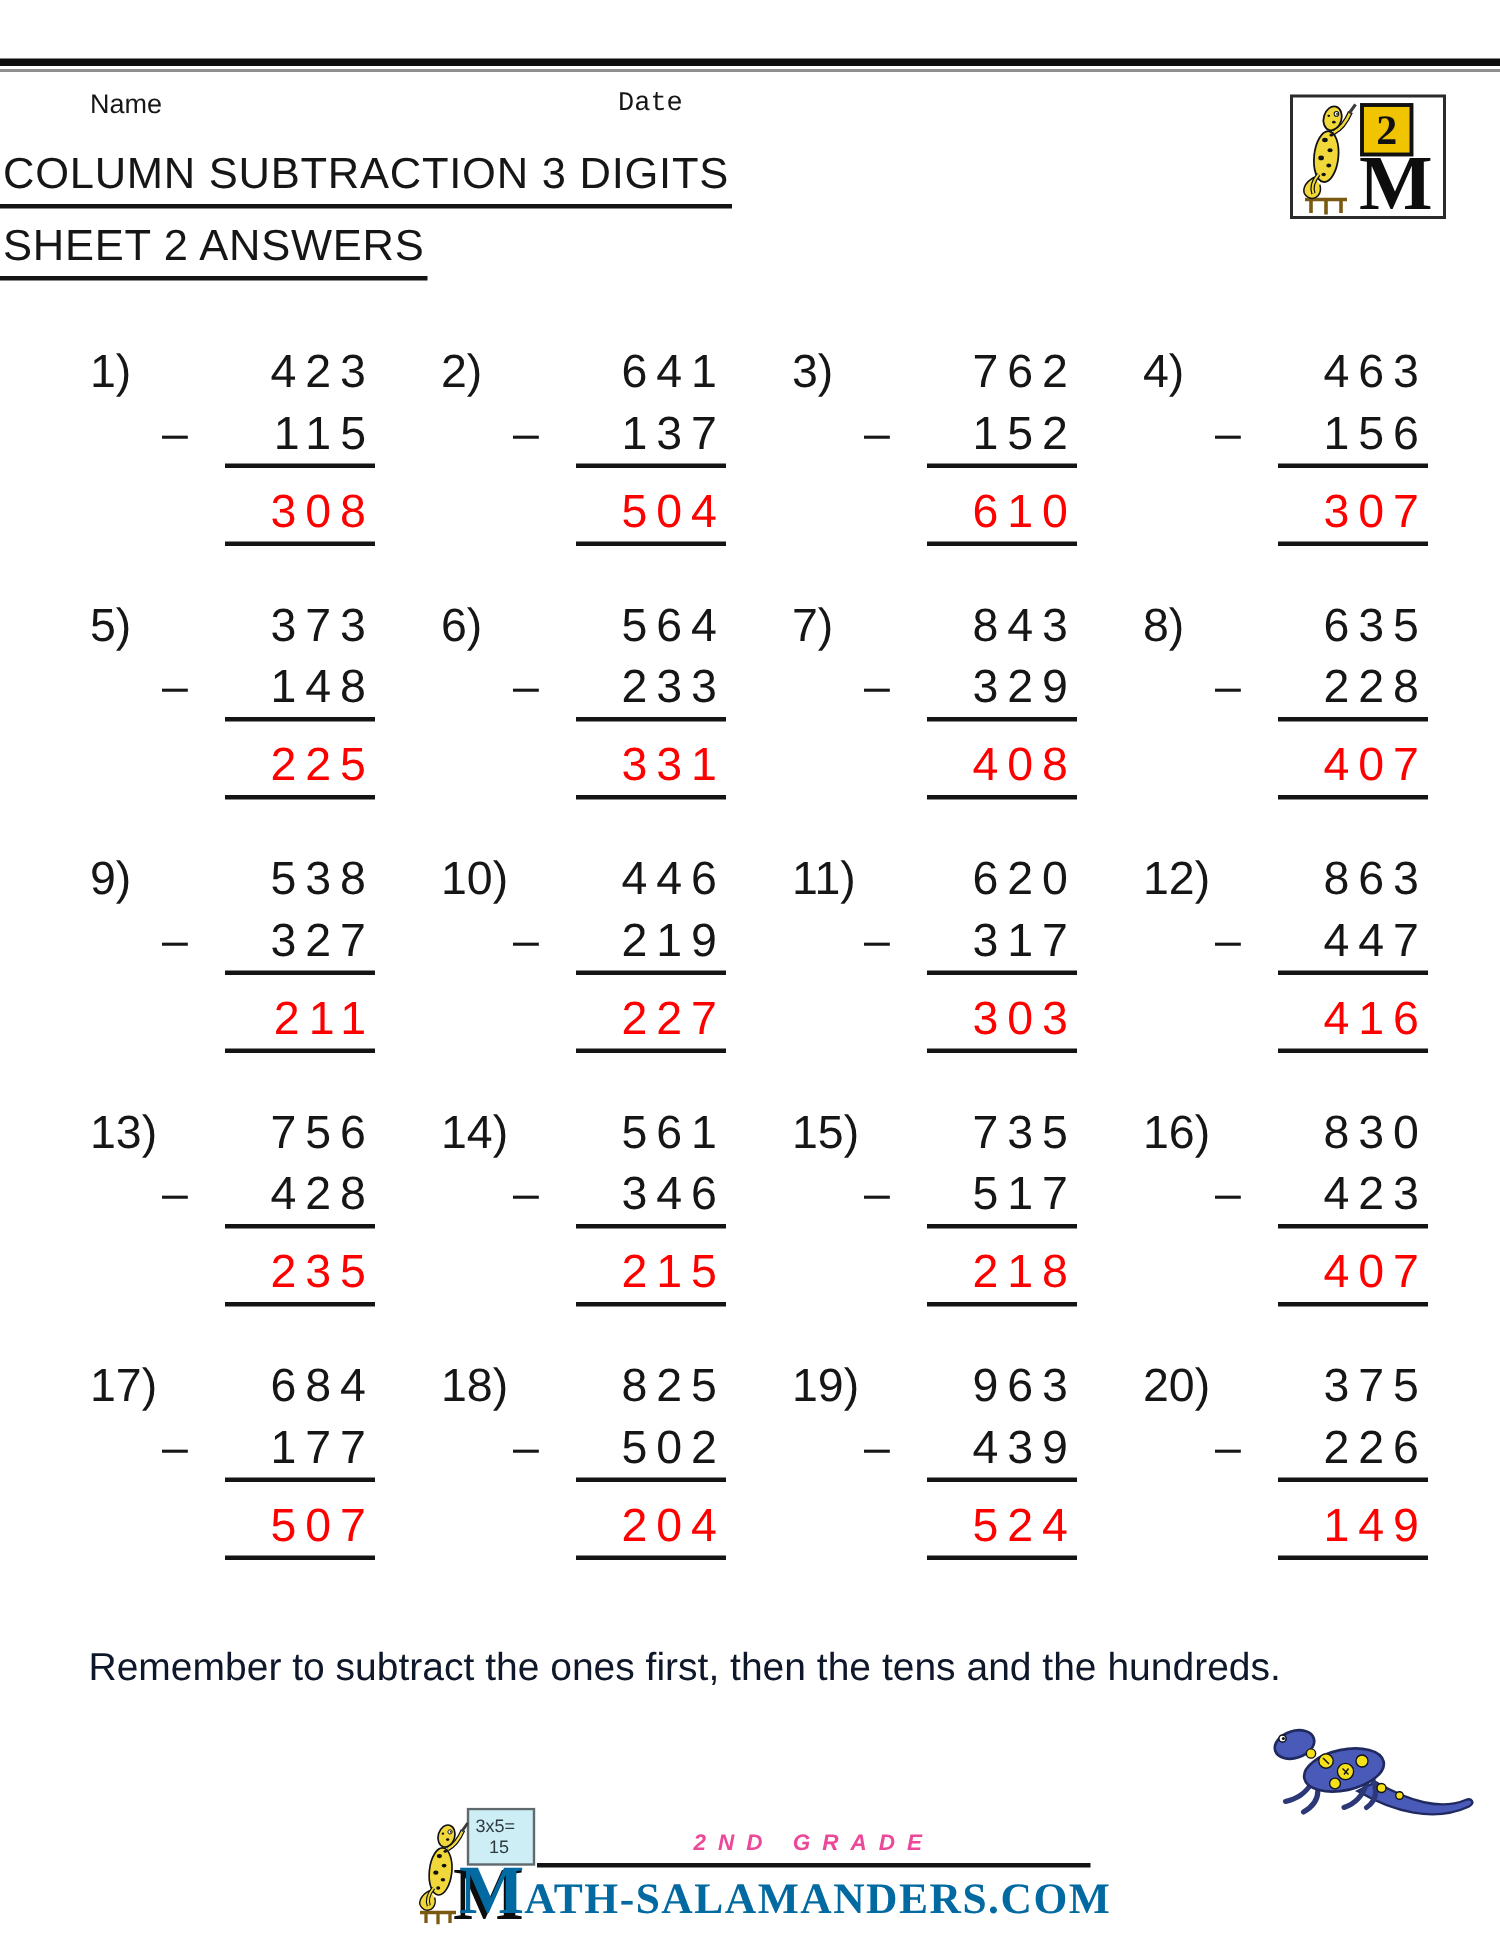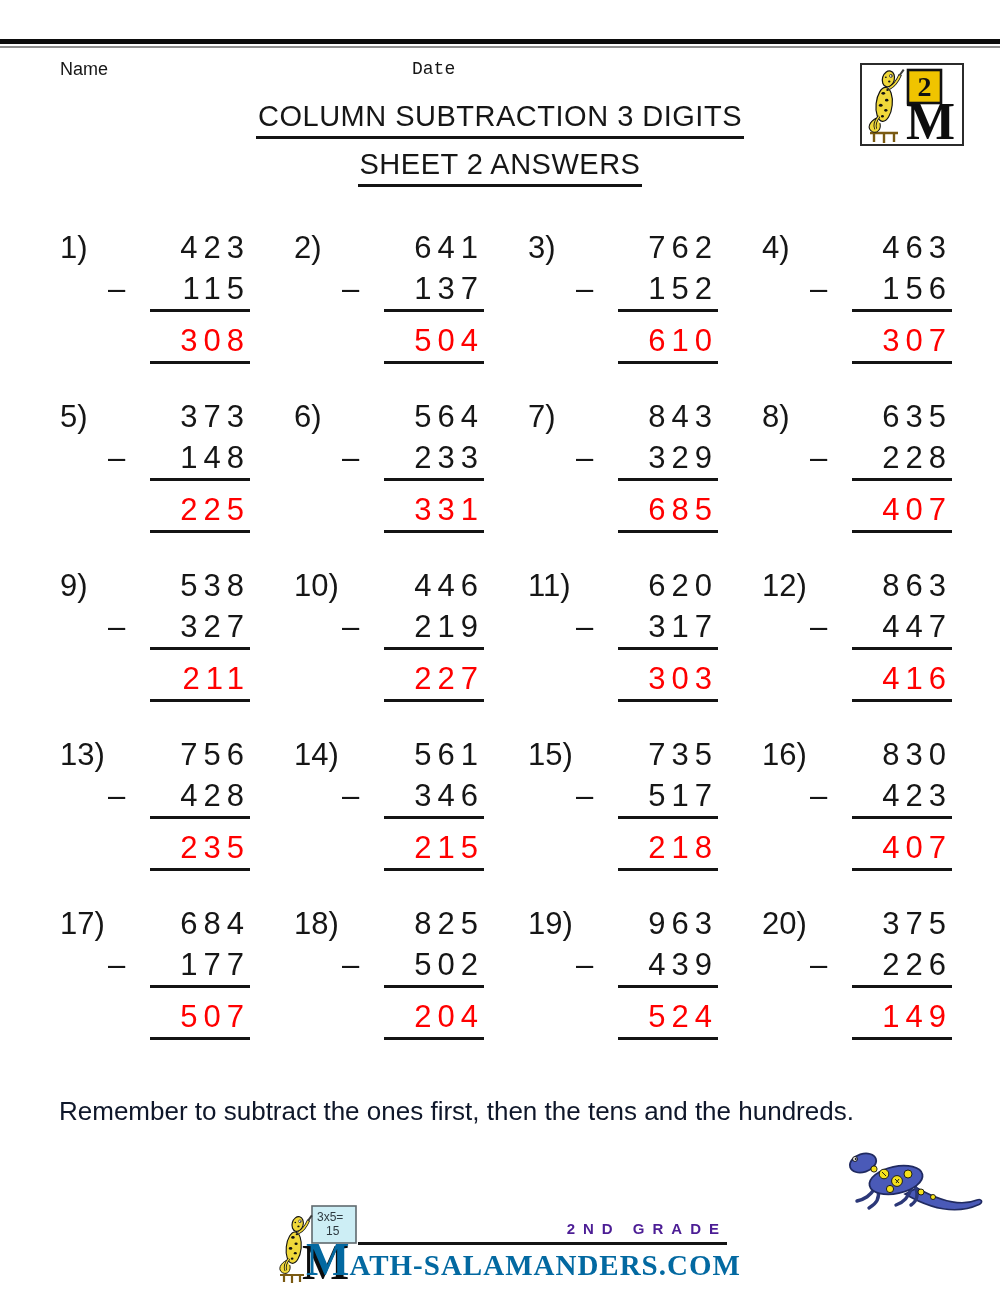--- a/index.html
+++ b/index.html
@@ -13,21 +13,21 @@
 
   .name-label { position:absolute; left:60px;  top:59px; font-size:18px; }
   .date-label { position:absolute; left:412px; top:59px; font-size:18px;font-family:Liberation Mono, monospace; }
 
   .logo-box {
     position:absolute; left:860px; top:63px; width:104px; height:83px;
     border:2px solid #2b2b2b; background:#fff;
   }
   .logo-box svg { display:block; width:100%; height:100%; }
 
-  .title-wrap { position:absolute; left:0; top:100px; width:1000px; text-align:center; }
+  .title-wrap { position:absolute; left:0; top:100px; width:1000px; text-align:left; }
   .title-line {
     display:inline-block; font-size:29px; letter-spacing:0.5px; line-height:33px;
     border-bottom:3px solid #141414; padding:0 2px 3px 2px;
   }
   .title-line.second { margin-top:9px; }
 
   .problems {
     position:absolute; left:60px; top:231px;
     display:grid; grid-template-columns:repeat(4, 190px); column-gap:44px; grid-auto-rows:169px;
   }
@@ -42,22 +42,22 @@
 
   .instructions { position:absolute; left:59px; top:1090px; font-size:26px; line-height:42px; color:#0f172a; }
 
   .blue-salamander { position:absolute; left:843px; top:1136px; width:146px; height:88px; }
   .blue-salamander svg { display:block; width:100%; height:100%; }
 
   .footer-logo { position:absolute; left:276px; top:1205px; width:88px; height:78px; }
   .footer-logo svg { display:block; width:100%; height:100%; }
 
   .footer-grade {
-    position:absolute; left:358px; top:1220px; width:369px; text-align:right;
-    font-size:15px; font-weight:bold; letter-spacing:8px; color:#4c1d95;
+    position:absolute; left:358px; top:1220px; width:369px; text-align:center;
+    font-size:15px; font-weight:bold; letter-spacing:8px; color:#ec4899;font-style:italic;
   }
   .footer-rule { position:absolute; left:358px; top:1242px; width:369px; height:3px; background:#141414; }
   .footer-site {
     position:absolute; left:306px; top:1237px; white-space:nowrap;
     font-family:"Liberation Serif", serif; font-weight:bold; color:#0369a1; line-height:1;
   }
   .footer-site .site-m    { font-size:46px; }
   .footer-site .site-rest { font-size:29px; letter-spacing:1px; }
 </style>
 </head>
@@ -189,21 +189,21 @@
   </div>
 
   <div class="problem">
     <div class="p-num">7)</div>
     <div class="p-body">
       <div class="p-line">843</div>
       <div class="p-line sub-row">
         <span class="minus">–</span><span>329</span>
       </div>
       <div class="rule"></div>
-      <div class="p-line answer">685</div>
+      <div class="p-line answer">408</div>
       <div class="rule"></div>
     </div>
   </div>
 
   <div class="problem">
     <div class="p-num">8)</div>
     <div class="p-body">
       <div class="p-line">635</div>
       <div class="p-line sub-row">
         <span class="minus">–</span><span>228</span>

